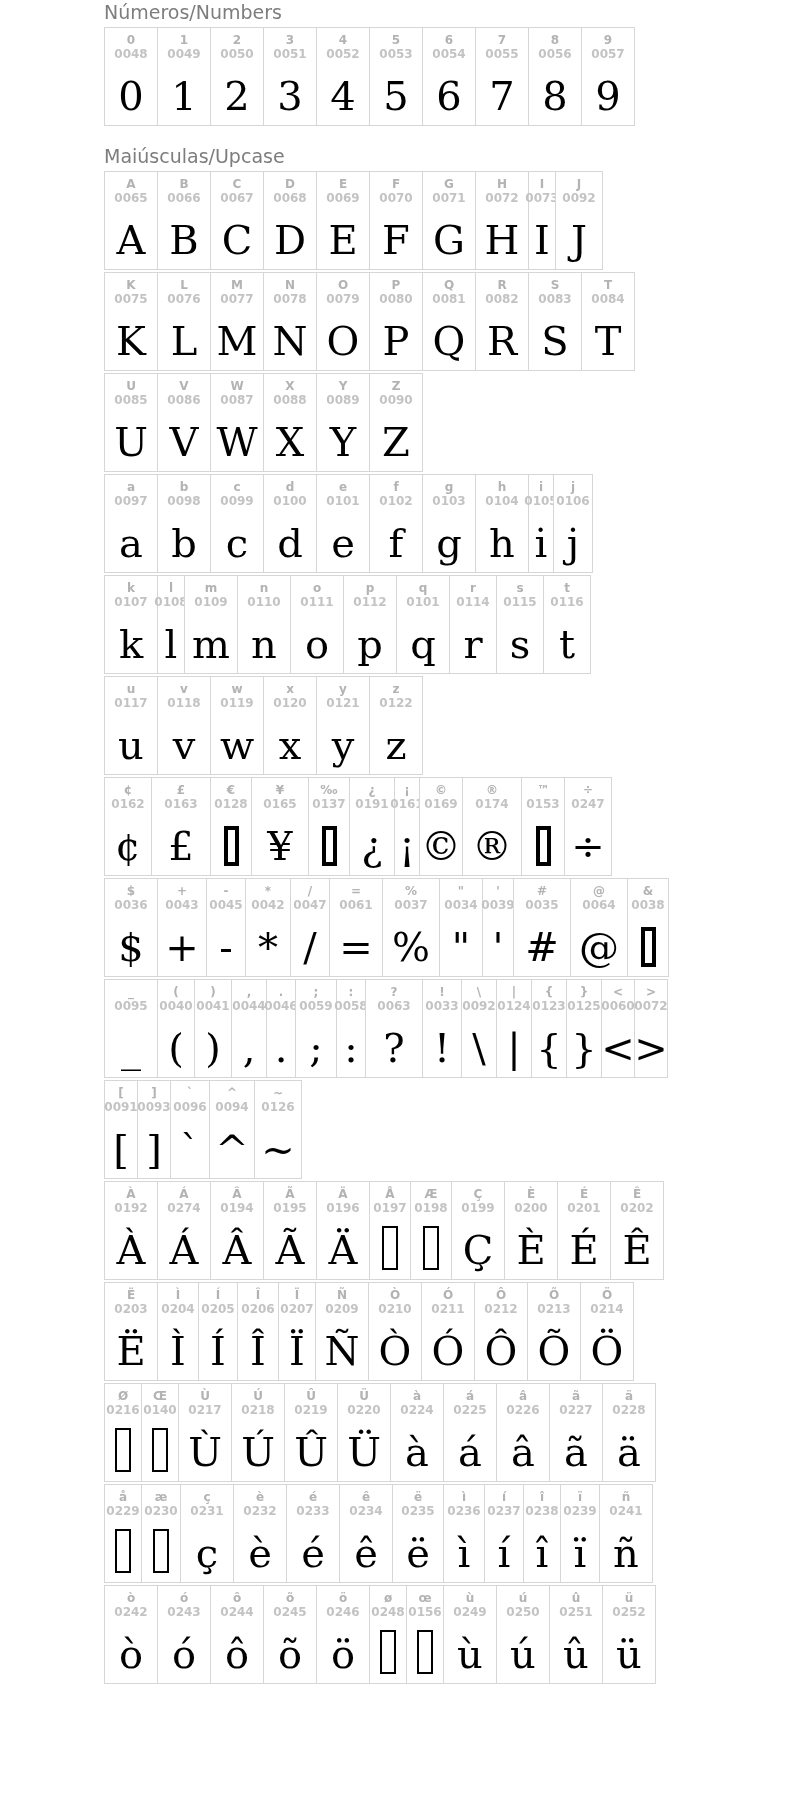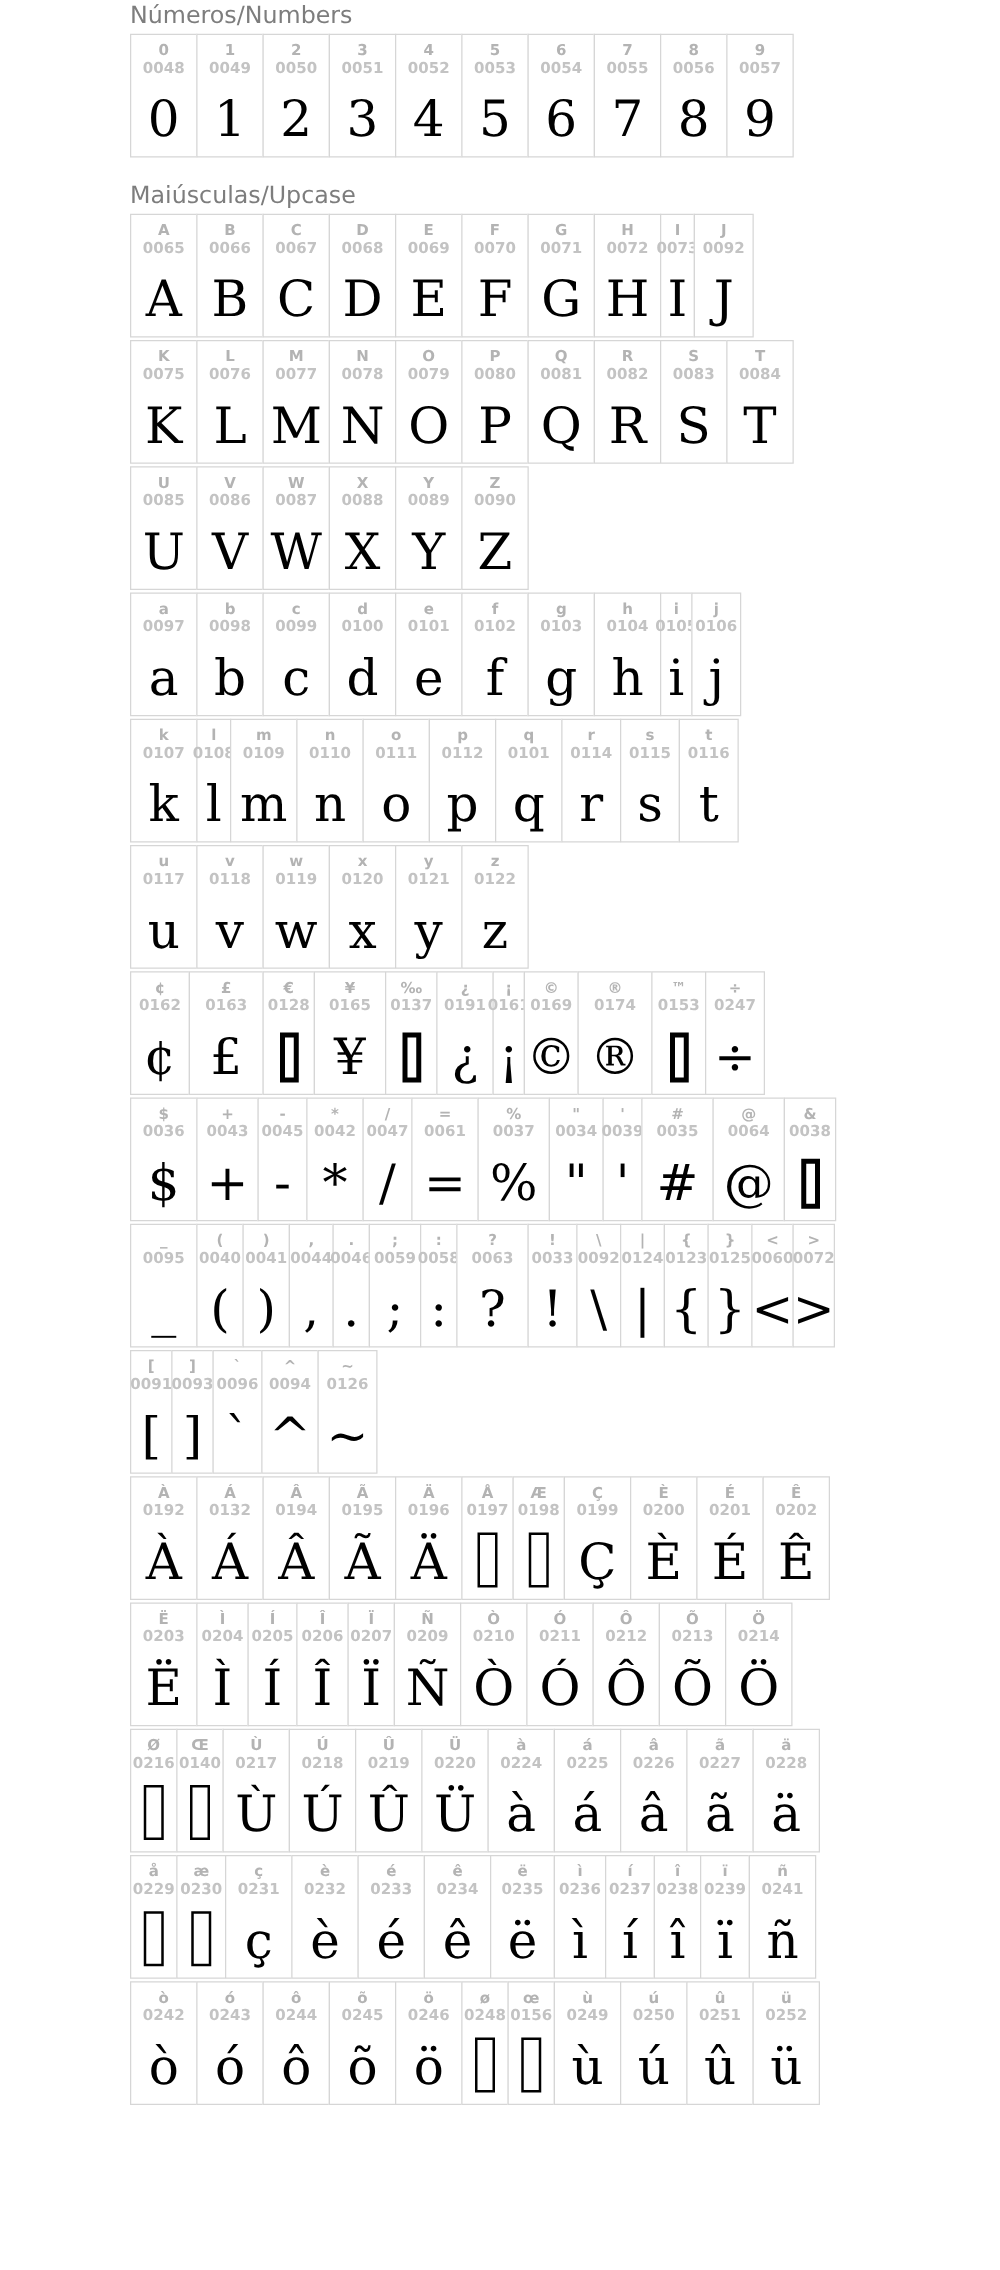--- a/index.html
+++ b/index.html
@@ -589,21 +589,21 @@
       </div>
       <div class="section">
         <div class="row">
           <div class="cell" style="width: 54px;">
             <div class="char-label">À</div>
             <div class="char-code">0192</div>
             <div class="glyph">À</div>
           </div>
           <div class="cell" style="width: 54px;">
             <div class="char-label">Á</div>
-            <div class="char-code">0132</div>
+            <div class="char-code">0274</div>
             <div class="glyph">Á</div>
           </div>
           <div class="cell" style="width: 54px;">
             <div class="char-label">Â</div>
             <div class="char-code">0194</div>
             <div class="glyph">Â</div>
           </div>
           <div class="cell" style="width: 54px;">
             <div class="char-label">Ã</div>
             <div class="char-code">0195</div>

